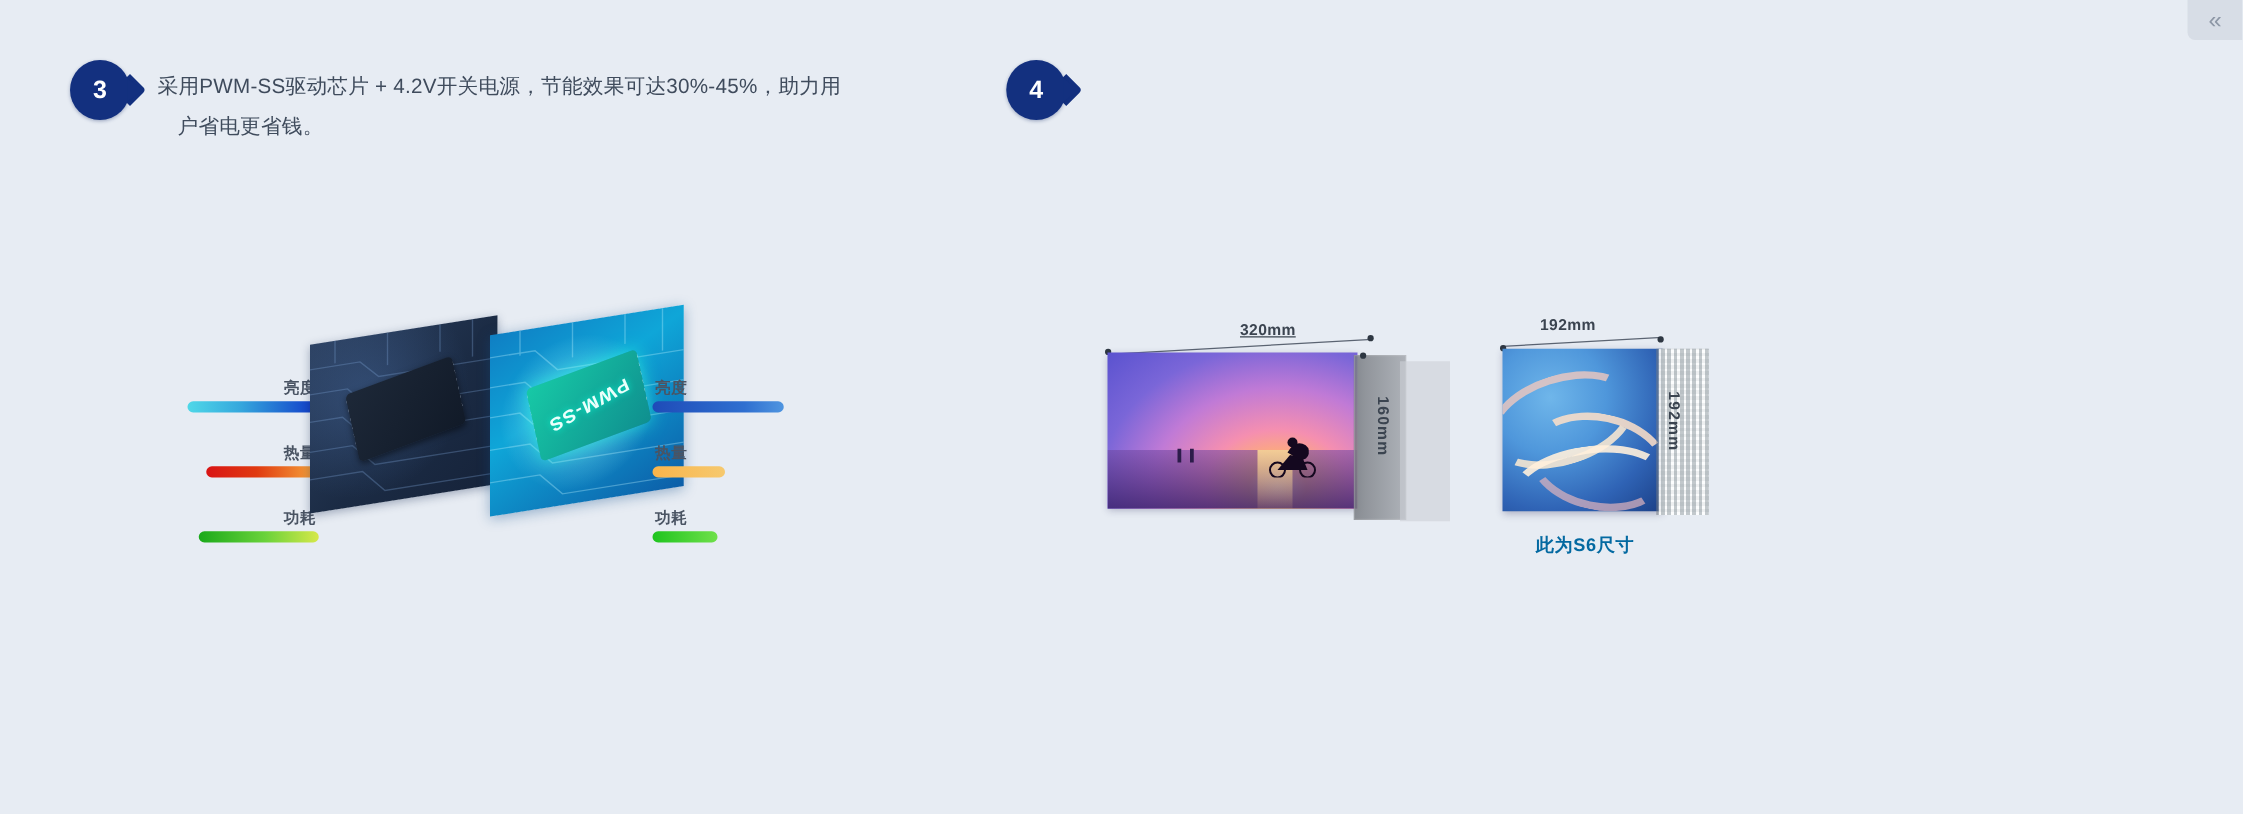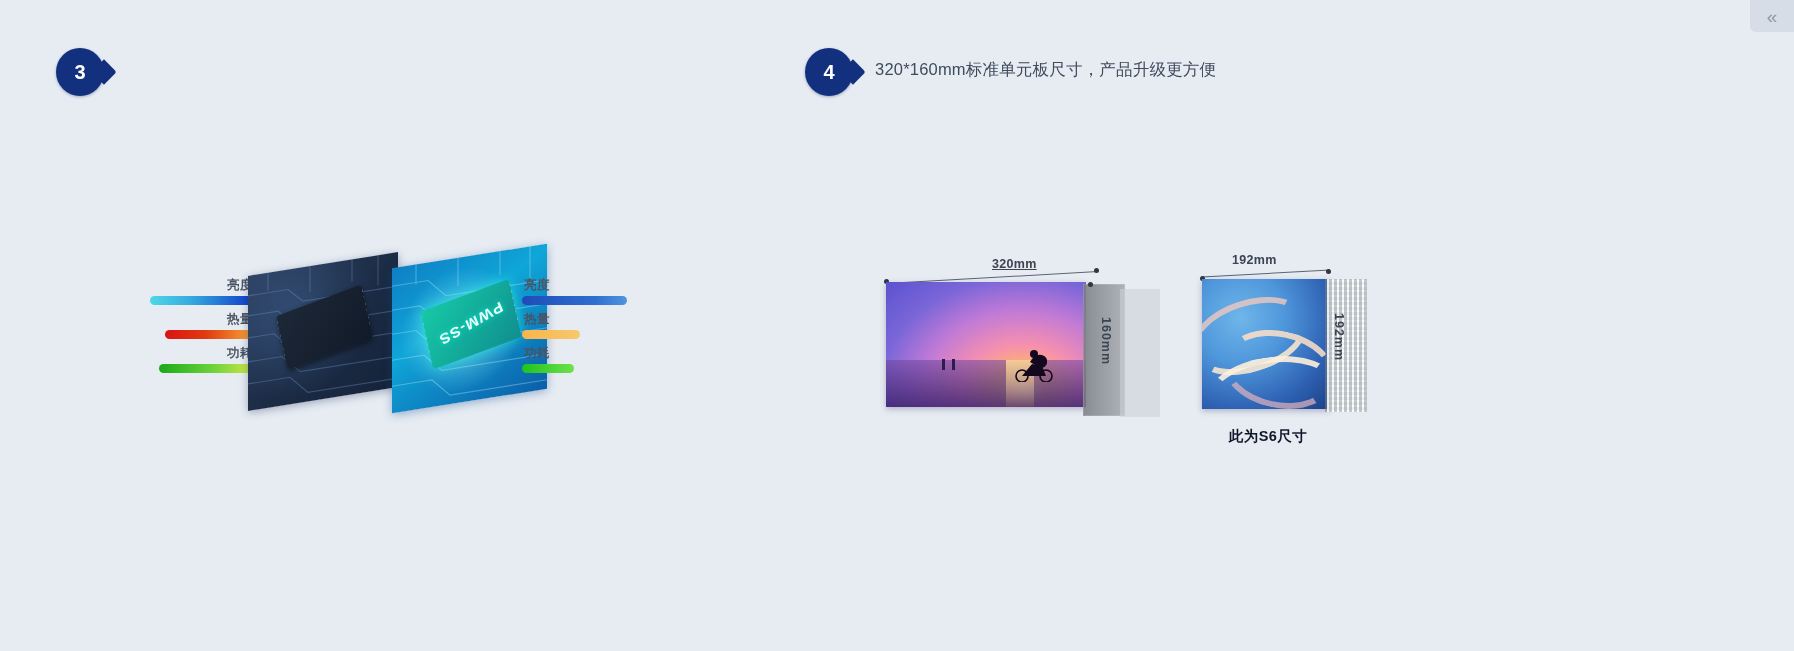--- a/index.html
+++ b/index.html
@@ -58,21 +58,21 @@
 
   
   .chip-block{position:absolute;left:130px;top:250px;width:520px;height:165px;}
 
   .bars{position:absolute;width:125px;}
   .bars.left{left:0px;top:28px;text-align:right;}
   .bars.right{left:392px;top:28px;text-align:left;}
   .bar-row{margin-bottom:7px;}
   .bar-label{
     font-size:12.5px;font-weight:bold;color:#4a5463;
-    line-height:15px;letter-spacing:.5px;
+    line-height:15px;letter-spacing:.5px;margin-top:25px;
   }
   .bars.left .bar-label{text-align:right;padding-right:2px;}
   .bars.right .bar-label{text-align:left;padding-left:2px;}
   .bar{height:9px;border-radius:5px;margin-top:3px;}
 
   .b-bright-l{background:linear-gradient(90deg,#4fd8e8 0%,#35a8dd 40%,#1038c8 100%);width:105px;margin-left:auto;}
   .b-heat-l{background:linear-gradient(90deg,#d91414 0%,#e03a10 45%,#f7a93d 100%);width:90px;margin-left:auto;}
   .b-power-l{background:linear-gradient(90deg,#1aa91a 0%,#69d23a 55%,#d6e84a 100%);width:96px;margin-left:auto;}
 
   .b-bright-r{background:linear-gradient(90deg,#1e4bb8 0%,#2f6fd0 70%,#4f95e0 100%);width:105px;}
@@ -167,46 +167,49 @@
       repeating-linear-gradient(90deg, rgba(255,255,255,.75) 0 2px, rgba(185,192,196,.85) 2px 5px),
       repeating-linear-gradient(0deg, rgba(255,255,255,.6) 0 2px, rgba(175,183,188,.8) 2px 5px);
   }
   .side-b2{
     left:445px;top:24px;width:6px;height:133px;
     background:rgba(120,128,134,.55);
   }
 
   .caption{
     position:absolute;left:318px;top:172px;width:140px;text-align:center;
-    font-size:14.5px;font-weight:bold;color:#0f172a;letter-spacing:.5px;
+    font-size:14.5px;font-weight:bold;color:#0369a1;letter-spacing:.5px;
   }
 </style>
 </head>
 <body>
 
 <div class="page">
 
   <div class="collapse-tab">
     <span>«</span>
   </div>
 
   <div class="feature f3">
     <div class="badge">
       <span>3</span>
       <span class="badge-tail"></span>
     </div>
+    <div class="feature-text">
+      <span>采用PWM-SS驱动芯片 + 4.2V开关电源，节能效果可达30%-45%，助力用</span>
+      <span class="line2">户省电更省钱。</span>
+    </div>
   </div>
 
   <div class="feature f4">
     <div class="badge">
       <span>4</span>
       <span class="badge-tail"></span>
     </div>
     <div class="feature-text">
-      <span>320*160mm标准单元板尺寸，产品升级更方便</span>
     </div>
   </div>
 
   <div class="chip-block">
 
     <div class="bars left">
       <div class="bar-row">
         <div class="bar-label">亮度</div>
         <div class="bar b-bright-l"></div>
       </div>

